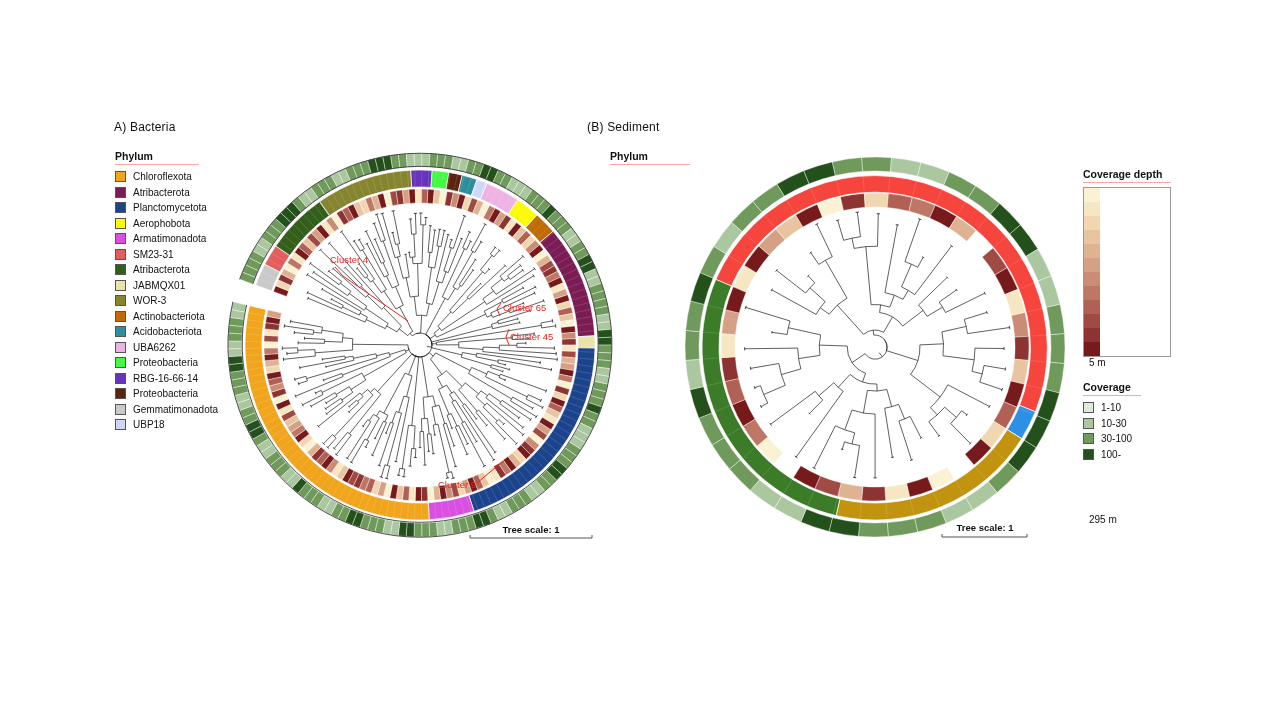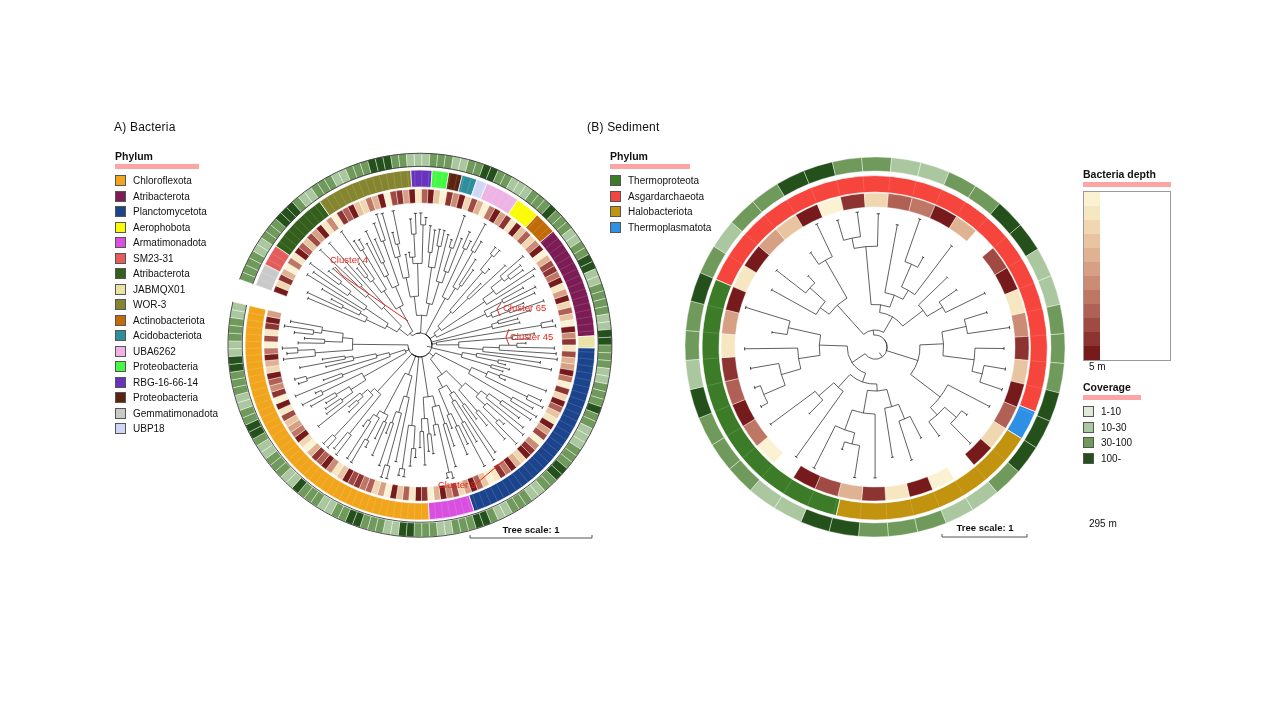--- a/index.html
+++ b/index.html
@@ -4,21 +4,21 @@
 <style>
   html,body{margin:0;padding:0;}
   body{
     width:1279px;height:719px;background:#ffffff;position:relative;overflow:hidden;
     font-family:"Liberation Sans",sans-serif;color:#111;
   }
   .panel-title{position:absolute;font-size:12px;letter-spacing:.2px;}
   .legend{position:absolute;}
   .legend-header{
     display:block;font-weight:bold;font-size:10.5px;
-    border-bottom:5px solid #fca5a5;padding-bottom:2px;margin-bottom:4px;
+    border-bottom:1px solid #fca5a5;padding-bottom:2px;margin-bottom:4px;
   }
   .lrow{display:flex;align-items:center;height:15.5px;}
   .sw{width:11px;height:11px;border:1px solid #555;flex:0 0 auto;margin-right:7px;box-sizing:border-box;}
   .ltext{font-size:10px;white-space:nowrap;text-align:right;}
   svg.panel{position:absolute;}
   .depth-wrap{display:flex;flex-direction:column;}
   .depth-col{display:flex;flex-direction:column;border:0.5px solid #999;}
   .depth-cell{width:16px;height:14px;}
   .depth-labels{display:flex;flex-direction:column;justify-content:space-between;font-size:10px;margin-left:6px;height:168px;}
 </style>
@@ -99,38 +99,20 @@
         </div>
         <div class="lrow">
           <span class="sw" style="background: rgb(207, 215, 246);"></span>
           <span class="ltext">UBP18</span>
         </div>
       </div>
   </div>
 
   <div class="legend" style="left:610px;top:150px">
     <span class="legend-header" style="width:80px">Phylum</span>
-    <div id="legendB">
-        <div class="lrow">
-          <span class="sw" style="background: rgb(60, 124, 40);"></span>
-          <span class="ltext">Thermoproteota</span>
-        </div>
-        <div class="lrow">
-          <span class="sw" style="background: rgb(246, 69, 60);"></span>
-          <span class="ltext">Asgardarchaeota</span>
-        </div>
-        <div class="lrow">
-          <span class="sw" style="background: rgb(194, 147, 15);"></span>
-          <span class="ltext">Halobacteriota</span>
-        </div>
-        <div class="lrow">
-          <span class="sw" style="background: rgb(46, 144, 228);"></span>
-          <span class="ltext">Thermoplasmatota</span>
-        </div>
-      </div>
   </div>
 
   <svg id="svgA" class="panel" style="left:180px;top:105px" width="480" height="480" viewBox="0 0 480 480">
       <g>
         <path d="M59.6 174.3A192 192 0 0 1 62.4 167.0L75.4 172.3A178 178 0 0 0 72.7 179.1Z" fill="#6F9A5C" stroke="#ffffff" stroke-width="0.4"></path>
         <path d="M62.4 167.0A192 192 0 0 1 65.6 159.7L78.3 165.6A178 178 0 0 0 75.4 172.3Z" fill="#6F9A5C" stroke="#ffffff" stroke-width="0.4"></path>
         <path d="M65.6 159.7A192 192 0 0 1 69.0 152.7L81.5 159.0A178 178 0 0 0 78.3 165.6Z" fill="#6F9A5C" stroke="#ffffff" stroke-width="0.4"></path>
         <path d="M69.0 152.7A192 192 0 0 1 72.7 145.7L84.9 152.6A178 178 0 0 0 81.5 159.0Z" fill="#6F9A5C" stroke="#ffffff" stroke-width="0.4"></path>
         <path d="M72.7 145.7A192 192 0 0 1 76.8 138.9L88.7 146.3A178 178 0 0 0 84.9 152.6Z" fill="#ABC79F" stroke="#ffffff" stroke-width="0.4"></path>
         <path d="M76.8 138.9A192 192 0 0 1 81.0 132.3L92.6 140.2A178 178 0 0 0 88.7 146.3Z" fill="#ABC79F" stroke="#ffffff" stroke-width="0.4"></path>
@@ -565,21 +547,21 @@
       <path d="M170.6 186.0A87.9 87.9 0 0 1 179.8 175.9M170.6 186.0L141.6 163.4M179.8 175.9L173.3 168.9M181.1 207.4A67.3 67.3 0 0 1 190.2 194.6M181.1 207.4L136.7 182.8M190.2 194.6L175.0 180.8M183.8 157.4A99.9 99.9 0 0 1 197.3 149.7M183.8 157.4L175.7 145.6M197.3 149.7L181.8 117.1M194.2 207.2A56.3 56.3 0 0 1 212.0 191.1M194.2 207.2L185.3 200.8M212.0 191.1L190.4 153.3M208.6 133.3A111.2 111.2 0 0 1 225.5 129.7M208.6 133.3L202.7 113.3M225.5 129.7L222.3 105.2M219.1 141.4A100.8 100.8 0 0 1 242.5 139.2M219.1 141.4L217.0 131.2M242.5 139.2L243.3 106.8M269.9 154.6A90.4 90.4 0 0 1 282.7 160.3M269.9 154.6L284.8 112.1M282.7 160.3L288.1 150.3M266.5 179.9A65.7 65.7 0 0 1 279.7 187.6M266.5 179.9L276.4 157.2M279.7 187.6L316.6 138.9M249.9 185.6A55.3 55.3 0 0 1 268.0 192.3M249.9 185.6L262.3 117.8M268.0 192.3L273.3 183.3M236.1 197.6A42.6 42.6 0 0 1 254.8 200.1M236.1 197.6L230.8 139.6M254.8 200.1L259.3 188.2M304.2 195.0A78.4 78.4 0 0 1 310.5 205.5M304.2 195.0L321.5 182.9M310.5 205.5L349.8 186.2M283.5 198.0A60.5 60.5 0 0 1 292.1 209.3M283.5 198.0L312.2 170.4M292.1 209.3L307.6 200.1M244.6 205.5A34.8 34.8 0 0 1 267.7 219.0M244.6 205.5L245.6 197.8M267.7 219.0L288.1 203.4M228.6 227.4A17.0 17.0 0 0 1 248.6 225.3M228.6 227.4L202.3 198.2M248.6 225.3L257.5 209.9M329.3 212.4A93.5 93.5 0 0 1 332.5 226.6M329.3 212.4L351.9 205.4M332.5 226.6L374.6 220.5M349.0 258.5A110.6 110.6 0 0 1 344.8 275.1M349.0 258.5L370.4 262.1M344.8 275.1L367.0 282.6M340.0 241.2A100.0 100.0 0 0 1 337.0 264.3M340.0 241.2L369.0 241.5M337.0 264.3L347.2 266.9M306.9 224.9A68.5 68.5 0 0 1 308.0 248.8M306.9 224.9L331.2 219.4M308.0 248.8L339.1 252.8M326.6 303.8A107.6 107.6 0 0 1 315.7 316.5M326.6 303.8L331.9 307.7M315.7 316.5L335.3 336.4M309.7 300.2A92.1 92.1 0 0 1 293.8 314.7M309.7 300.2L321.4 310.4M293.8 314.7L304.0 328.9M312.8 277.8A82.0 82.0 0 0 1 295.4 300.5M312.8 277.8L354.5 299.5M295.4 300.5L302.2 307.9M284.9 237.9A44.9 44.9 0 0 1 275.6 267.4M284.9 237.9L308.5 236.8M275.6 267.4L305.1 289.9M238.8 228.1A12.0 12.0 0 0 1 251.4 243.6M238.8 228.1L238.2 223.1M251.4 243.6L282.9 253.5M275.1 309.4A77.8 77.8 0 0 1 263.9 314.0M275.1 309.4L286.0 330.9M263.9 314.0L276.5 353.0M263.6 297.3A62.0 62.0 0 0 1 249.7 301.2M263.6 297.3L269.6 311.9M249.7 301.2L257.4 350.3M224.6 338.5A99.7 99.7 0 0 1 209.5 334.9M224.6 338.5L219.6 370.6M209.5 334.9L207.2 342.3M219.7 325.8A88.2 88.2 0 0 1 200.4 318.8M219.7 325.8L217.0 337.0M200.4 318.8L179.1 361.0M240.1 307.1A67.1 67.1 0 0 1 217.0 303.0M240.1 307.1L240.1 370.9M217.0 303.0L209.8 322.8M251.9 282.5A44.1 44.1 0 0 1 232.4 283.4M251.9 282.5L256.7 299.7M232.4 283.4L228.4 306.0M187.8 293.0A74.5 74.5 0 0 1 180.2 284.3M187.8 293.0L174.4 306.6M180.2 284.3L135.6 317.3M208.2 284.3A54.6 54.6 0 0 1 198.8 275.8M208.2 284.3L161.2 350.0M198.8 275.8L183.8 288.8M241.8 277.0A37.1 37.1 0 0 1 215.0 267.4M241.8 277.0L242.2 284.0M215.0 267.4L203.3 280.3M132.8 296.0A121.0 121.0 0 0 1 125.4 278.7M132.8 296.0L126.0 299.6M125.4 278.7L119.6 280.7M150.2 278.3A97.6 97.6 0 0 1 143.8 256.5M150.2 278.3L128.7 287.5M143.8 256.5L115.5 261.4M165.8 261.9A77.3 77.3 0 0 1 162.7 241.1M165.8 261.9L146.3 267.6M162.7 241.1L109.6 241.8M152.1 227.5A88.8 88.8 0 0 1 155.1 214.0M152.1 227.5L137.0 225.3M155.1 214.0L110.7 200.4M184.9 248.4A55.8 55.8 0 0 1 185.6 227.9M184.9 248.4L163.6 251.6M185.6 227.9L153.3 220.7M230.6 266.2A27.9 27.9 0 0 1 212.2 239.0M230.6 266.2L227.5 274.9M212.2 239.0L184.3 238.1M249.3 232.4A12.0 12.0 0 1 1 230.1 246.7M249.3 232.4L249.3 232.4M230.1 246.7L216.9 255.6M247.2 249.6L244.2 245.6" fill="none" stroke="#1b1b1b" stroke-width="0.7"></path>
       <path d="M136.0 184.1L137.4 181.6M140.6 164.6L142.5 162.2M172.4 169.7L174.1 168.1M174.6 146.4L176.9 144.8M180.3 117.8L183.3 116.4M201.1 113.7L204.2 112.8M220.6 105.4L223.9 105.0M241.7 106.7L245.0 106.8M260.8 117.6L263.8 118.1M283.2 111.6L286.3 112.7M287.0 149.7L289.2 150.9M315.3 137.9L317.8 139.8M311.3 169.6L313.0 171.3M320.8 181.9L322.2 183.9M349.1 184.9L350.4 187.6M351.5 204.1L352.3 206.8M374.3 218.9L374.8 222.2M369.0 240.0L369.0 243.1M370.6 260.5L370.1 263.7M367.6 281.0L366.5 284.2M355.2 298.1L353.7 300.9M332.7 306.6L331.1 308.9M336.5 335.2L334.1 337.5M305.1 328.1L302.9 329.7M287.1 330.4L284.9 331.5M277.9 352.6L275.2 353.5M258.8 350.0L256.1 350.5M241.7 370.9L238.5 370.9M221.2 370.8L218.0 370.3M208.4 342.7L205.9 341.9M180.6 361.8L177.6 360.3M162.5 350.9L159.8 349.0M175.2 307.4L173.6 305.8M136.6 318.5L134.7 316.0M126.7 301.0L125.3 298.2M120.1 282.1L119.2 279.2M115.8 262.9L115.3 259.8M109.7 243.4L109.6 240.3M136.8 226.6L137.2 224.1M110.2 202.0L111.2 198.8" fill="none" stroke="#1b1b1b" stroke-width="0.8"></path>
       <g></g>
       <g>
         <path d="M307 427L307 430L392 430L392 427" fill="none" stroke="#555" stroke-width="1"></path>
         <text x="350" y="424" fill="#111" font-size="9.5" font-weight="bold" text-anchor="middle">Tree scale: 1</text>
       </g>
     </svg>
 
   <div class="legend" style="left:1083px;top:168px">
-    <span class="legend-header" style="width:88px">Bacteria depth</span>
+    <span class="legend-header" style="width:88px">Coverage depth</span>
     <div class="depth-wrap">
       <div class="depth-col" id="depthBar">
           <div class="depth-cell" style="background: rgb(251, 242, 211);"></div>
           <div class="depth-cell" style="background: rgb(247, 230, 194);"></div>
           <div class="depth-cell" style="background: rgb(240, 215, 177);"></div>
           <div class="depth-cell" style="background: rgb(232, 197, 160);"></div>
           <div class="depth-cell" style="background: rgb(223, 178, 146);"></div>
           <div class="depth-cell" style="background: rgb(213, 160, 131);"></div>
           <div class="depth-cell" style="background: rgb(202, 140, 116);"></div>
           <div class="depth-cell" style="background: rgb(190, 119, 101);"></div>

